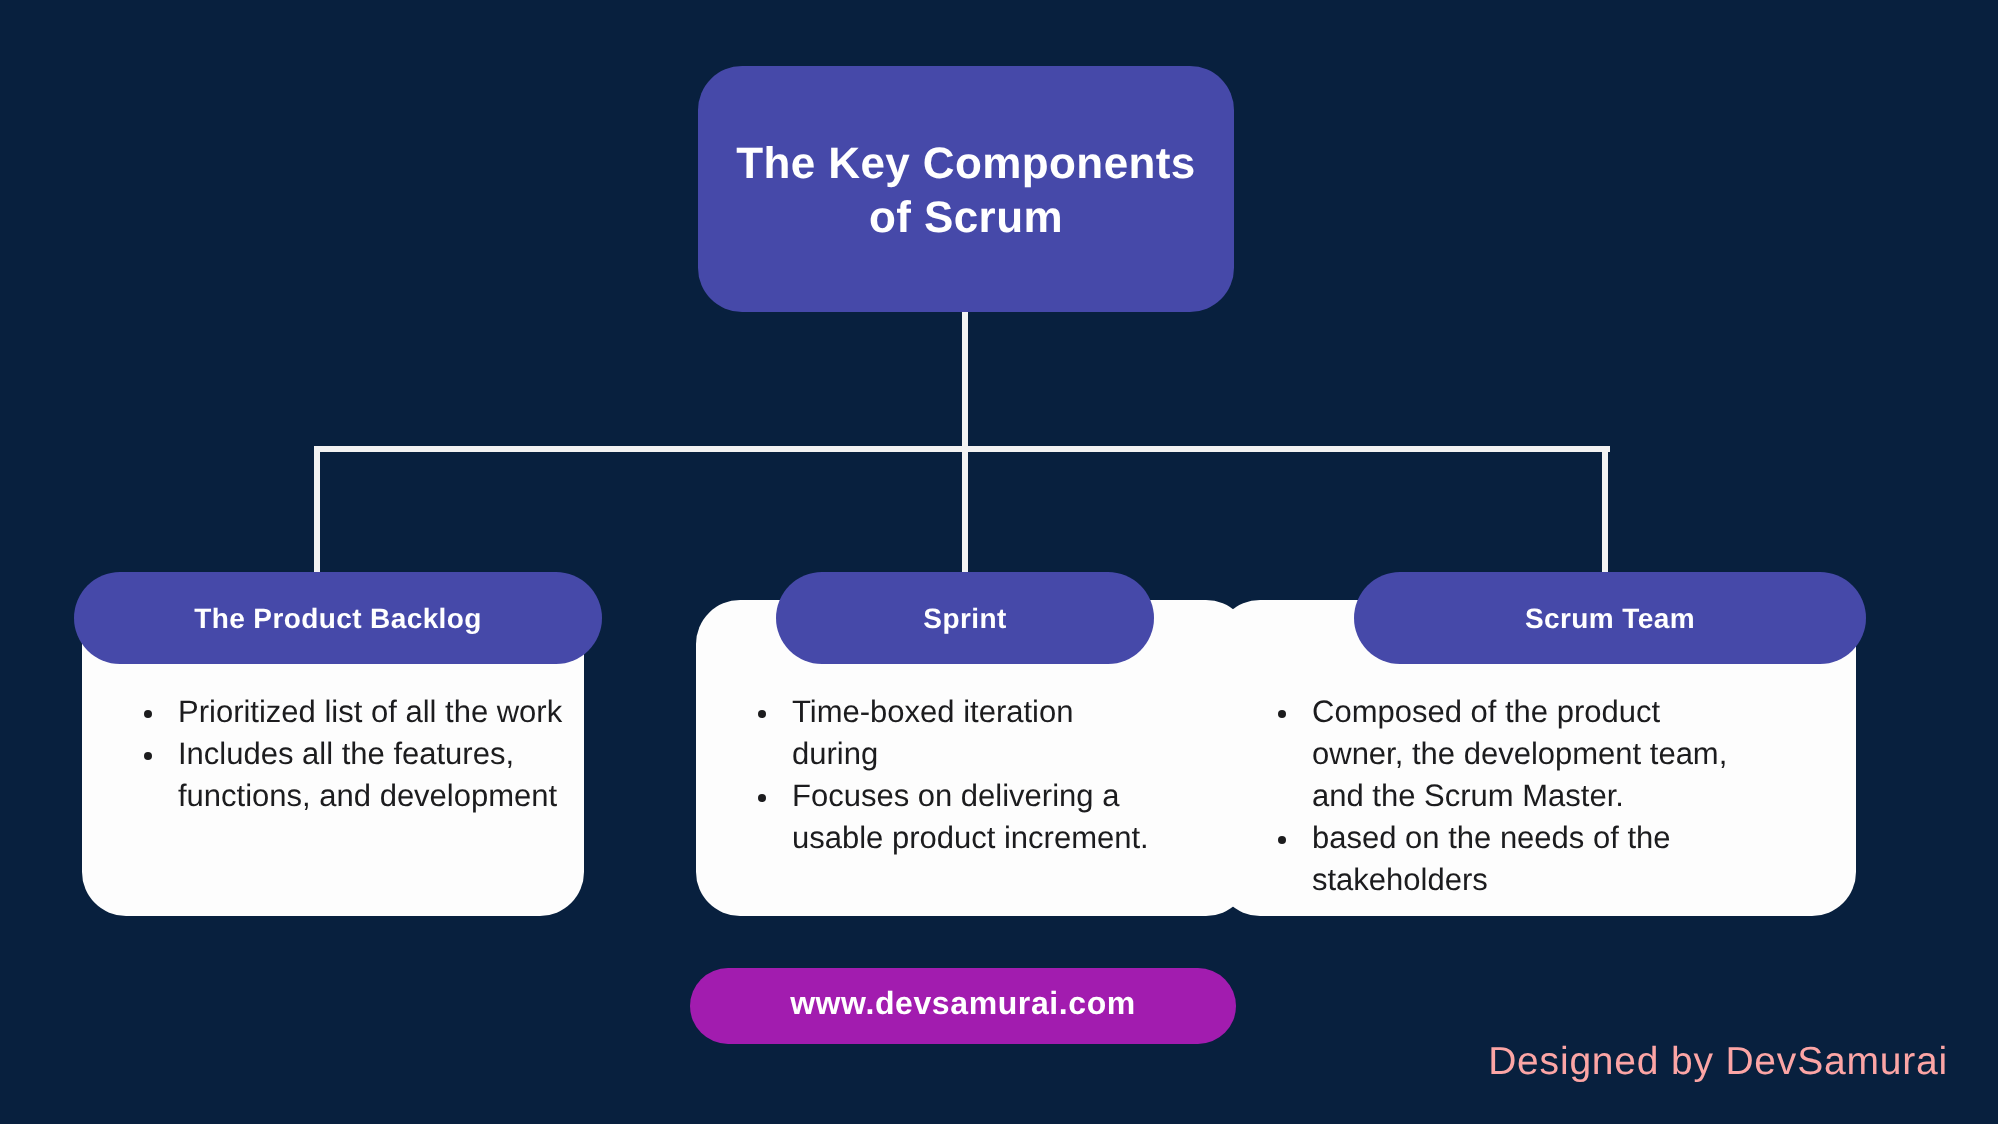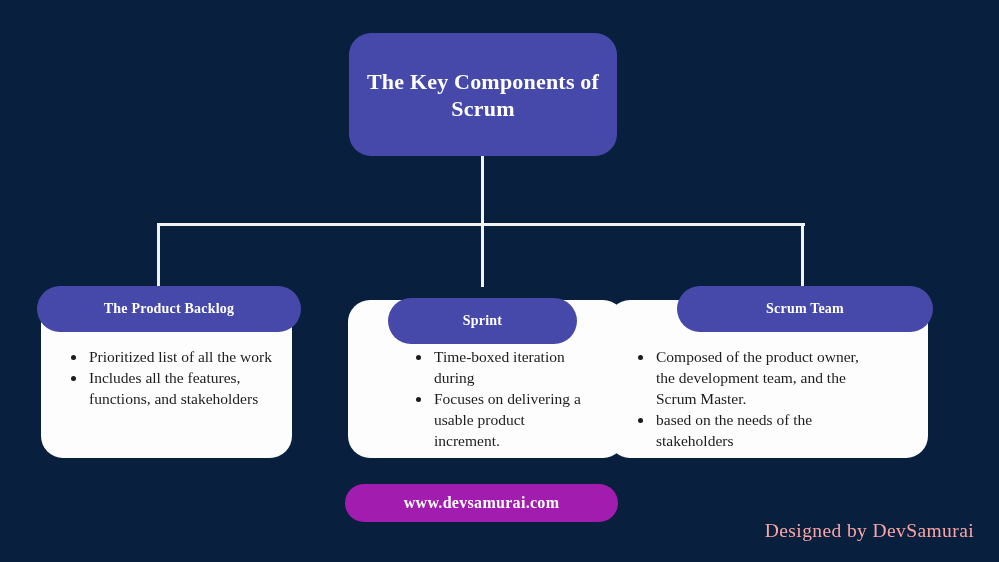--- a/index.html
+++ b/index.html
@@ -1,21 +1,21 @@
 <!DOCTYPE html>
 <html><head>
 <meta charset="utf-8">
 <style>
   html, body { margin: 0; padding: 0; }
   .canvas {
     position: relative;
     width: 999px;
     height: 562px;
     background: #08203e;
-    font-family: Liberation Serif, serif;
+    font-family: Liberation Sans, sans-serif;
     overflow: hidden;
   }
 
   
   .title-box {
     position: absolute;
     left: 349px; top: 33px;
     width: 268px; height: 123px;
     background: #4649a9;
     border-radius: 22px;
@@ -53,39 +53,39 @@
   .card ul {
     margin: 0; padding: 0;
     padding-top: 46px;
     padding-left: 46px;
     list-style: disc;
     color: #1c1c1e;
     font-size: 15.5px;
     line-height: 21px;
   }
   .card-left  ul { padding-right: 0; }
-  .card-mid   ul { padding-right: 44px; margin-left: 38px; }
+  .card-mid   ul { padding-right: 44px; }
   .card-right ul { padding-right: 62px; }
   .card li { padding-left: 2px; }
 
   
   .pill {
     position: absolute;
     top: 286px; height: 46px;
     background: #4649a9;
     border-radius: 23px;
     display: flex; align-items: center; justify-content: center;
     color: #ffffff;
     font-weight: bold;
     font-size: 14px;
     letter-spacing: 0.2px;
     z-index: 2;
   }
   .pill-left  { left: 37px;  width: 264px; }
-  .pill-mid   { left: 388px; width: 189px; margin-top: 12px; }
+  .pill-mid   { left: 388px; width: 189px; }
   .pill-right { left: 677px; width: 256px; }
 
   
   .website-button {
     position: absolute;
     left: 345px; top: 484px;
     width: 273px; height: 38px;
     background: #a21caf;
     border-radius: 19px;
     display: flex; align-items: center; justify-content: center;
@@ -114,21 +114,21 @@
 
   <div class="line v-top"></div>
   <div class="line h-bar"></div>
   <div class="line v-left"></div>
   <div class="line v-mid"></div>
   <div class="line v-right"></div>
 
   <section class="card card-left">
     <ul>
       <li>Prioritized list of all the work</li>
-      <li>Includes all the features, functions, and stakeholders</li>
+      <li>Includes all the features, functions, and development</li>
     </ul>
   </section>
   <div class="pill pill-left">The Product Backlog</div>
 
   <section class="card card-mid">
     <ul>
       <li>Time-boxed iteration during</li>
       <li>Focuses on delivering a usable product increment.</li>
     </ul>
   </section>

